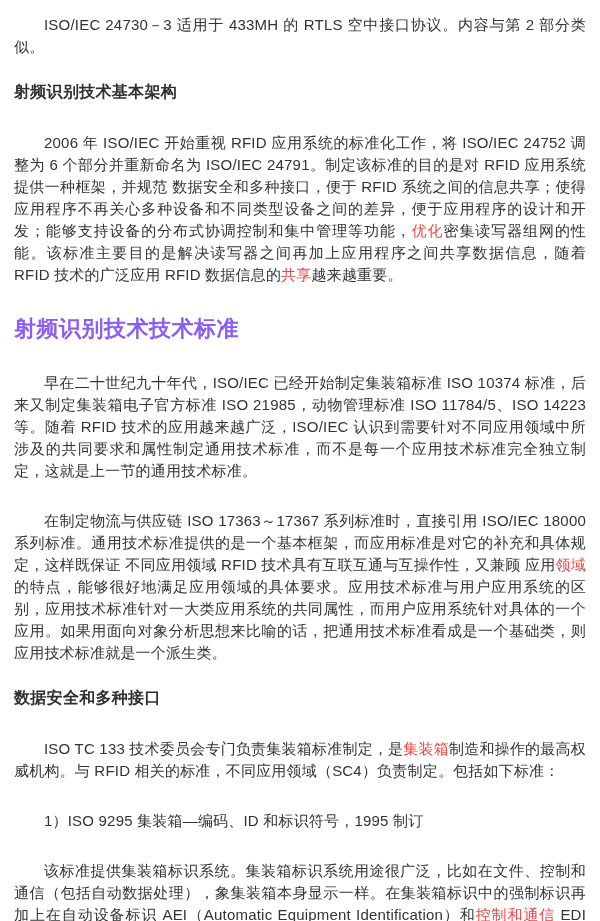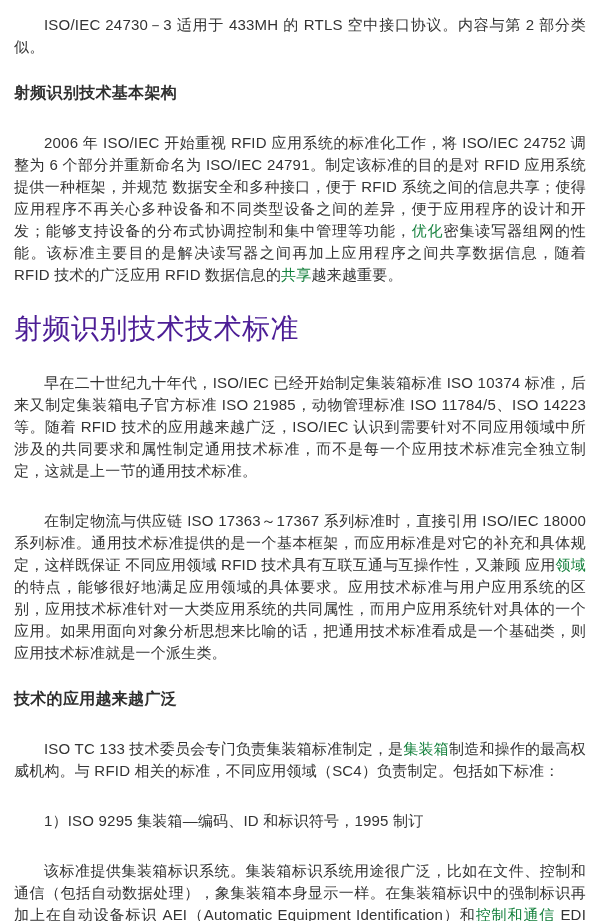--- a/index.html
+++ b/index.html
@@ -28,47 +28,48 @@
     text-align: justify;
     text-indent: 2em;
     color: #333333;
     letter-spacing: 0.2px;
   }
   .page p.first-block {
     margin-top: 8px;
   }
   .page h1 {
     margin: 28px 0 0 0;
-    font-size: 28px;
+    font-size: 22px;
     line-height: 30px;
-    font-weight: 400;
-    color: #4c1d95;
+    font-weight: 700;
+    color: #8b5cf6;
     letter-spacing: 0.5px;
   }
   .page h2 {
     margin: 24px 0 0 0;
     font-size: 16px;
     line-height: 22px;
     font-weight: 700;
     color: #2f2f2f;
     letter-spacing: 0.3px;
+    font-family: Liberation Mono, monospace;
   }
   .page a.inline-link {
-    color: #15803d;
+    color: #ef4444;
     text-decoration: none;
     cursor: pointer;
   }
 </style>
 </head>
 <body>
 
 <div class="page">
     <p class="first-block"><span>ISO/IEC 24730－3 适用于 433MH 的 RTLS 空中接口协议。内容与第 2 部分类似。</span></p>
     <h2>射频识别技术基本架构</h2>
     <p><span>2006 年 ISO/IEC 开始重视 RFID 应用系统的标准化工作，将 ISO/IEC 24752 调整为 6 个部分并重新命名为 ISO/IEC 24791。制定该标准的目的是对 RFID 应用系统提供一种框架，并规范 数据安全和多种接口，便于 RFID 系统之间的信息共享；使得应用程序不再关心多种设备和不同类型设备之间的差异，便于应用程序的设计和开发；能够支持设备的分布式协调控制和集中管理等功能，</span><a class="inline-link" href="javascript:void(0)">优化</a><span>密集读写器组网的性能。该标准主要目的是解决读写器之间再加上应用程序之间共享数据信息，随着 RFID 技术的广泛应用 RFID 数据信息的</span><a class="inline-link" href="javascript:void(0)">共享</a><span>越来越重要。</span></p>
     <h1>射频识别技术技术标准</h1>
     <p><span>早在二十世纪九十年代，ISO/IEC 已经开始制定集装箱标准 ISO 10374 标准，后来又制定集装箱电子官方标准 ISO 21985，动物管理标准 ISO 11784/5、ISO 14223 等。随着 RFID 技术的应用越来越广泛，ISO/IEC 认识到需要针对不同应用领域中所涉及的共同要求和属性制定通用技术标准，而不是每一个应用技术标准完全独立制定，这就是上一节的通用技术标准。</span></p>
     <p><span>在制定物流与供应链 ISO 17363～17367 系列标准时，直接引用 ISO/IEC 18000 系列标准。通用技术标准提供的是一个基本框架，而应用标准是对它的补充和具体规定，这样既保证 不同应用领域 RFID 技术具有互联互通与互操作性，又兼顾 应用</span><a class="inline-link" href="javascript:void(0)">领域</a><span>的特点，能够很好地满足应用领域的具体要求。应用技术标准与用户应用系统的区别，应用技术标准针对一大类应用系统的共同属性，而用户应用系统针对具体的一个应用。如果用面向对象分析思想来比喻的话，把通用技术标准看成是一个基础类，则应用技术标准就是一个派生类。</span></p>
-    <h2>技术的应用越来越广泛</h2>
+    <h2>数据安全和多种接口</h2>
     <p><span>ISO TC 133 技术委员会专门负责集装箱标准制定，是</span><a class="inline-link" href="javascript:void(0)">集装箱</a><span>制造和操作的最高权威机构。与 RFID 相关的标准，不同应用领域（SC4）负责制定。包括如下标准：</span></p>
     <p><span>1）ISO 9295  集装箱—编码、ID 和标识符号，1995 制订</span></p>
     <p><span>该标准提供集装箱标识系统。集装箱标识系统用途很广泛，比如在文件、控制和通信（包括自动数据处理），象集装箱本身显示一样。在集装箱标识中的强制标识再加上在自动设备标识 AEI（Automatic Equipment Identification）和</span><a class="inline-link" href="javascript:void(0)">控制和通信</a><span> EDI（Electronic Data Interchange）应用的可选特征。该标准规定集装箱尺寸、类型等数据的编码系统再加上相应标记方法，操作标记和集装箱标记的物理展示。</span></p>
   </div>
 
 </body></html>

